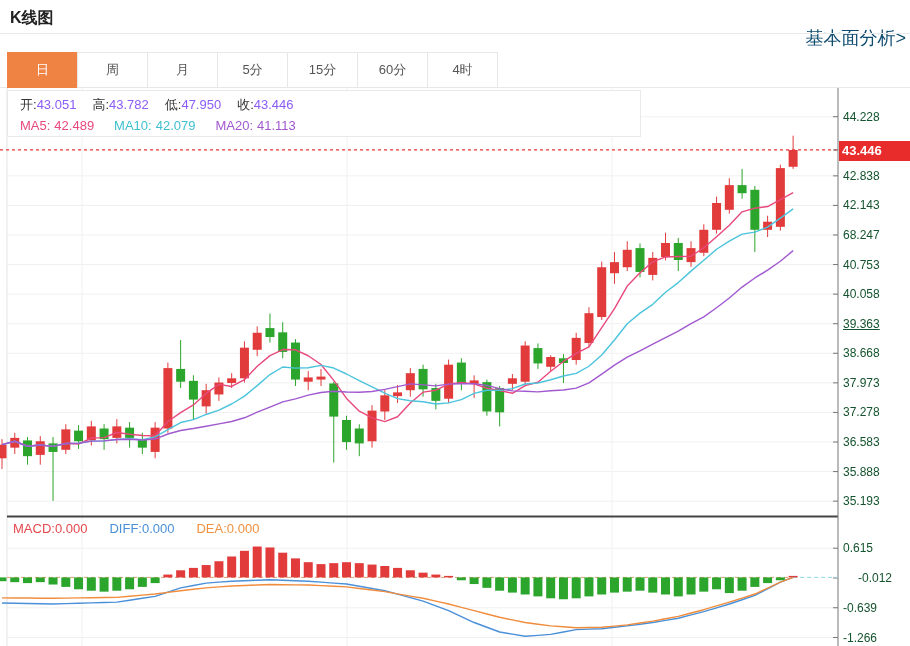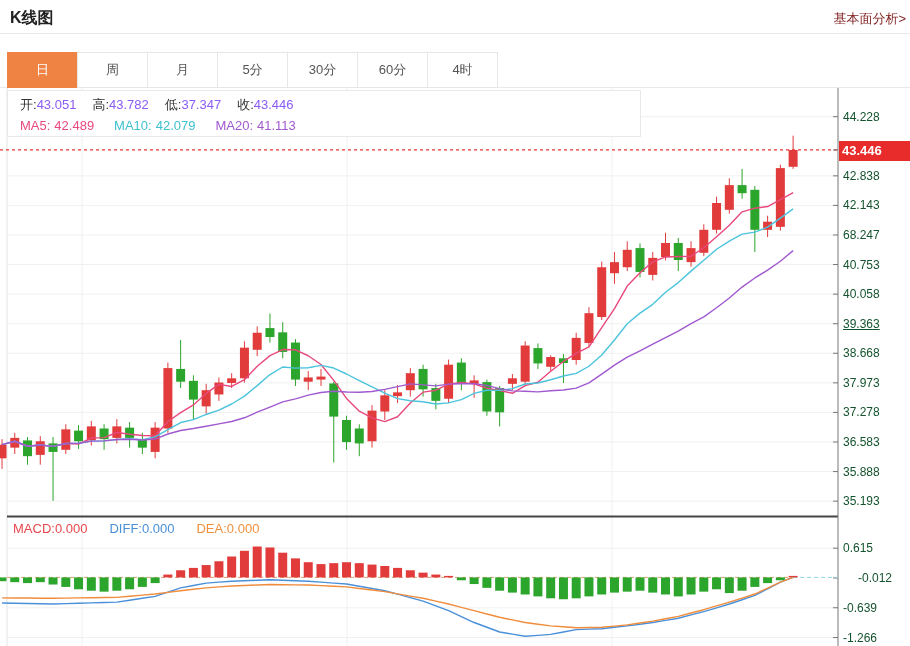--- a/index.html
+++ b/index.html
@@ -1,19 +1,19 @@
 <!DOCTYPE html>
 <html><head>
 <meta charset="utf-8">
 <style>
   html,body{margin:0;padding:0;background:#fff;}
   .app{position:relative;width:910px;height:646px;background:#fff;overflow:hidden;
        font-family:"Liberation Sans",sans-serif;-webkit-font-smoothing:antialiased;}
   .page-title{position:absolute;top:8px;left:10px;font-size:16px;font-weight:bold;color:#222;}
-  .fund-link{position:absolute;top:10px;right:4px;font-size:13px;color:#7f1d1d;cursor:pointer;}
+  .fund-link{position:absolute;top:26px;right:4px;font-size:18px;color:#0c4a6e;cursor:pointer;}
   .hdr-divider{position:absolute;top:33px;left:0;width:910px;height:1px;background:#e9e9e9;}
   .tabrow-underline{position:absolute;top:87px;left:0;width:910px;height:1px;background:#e9e9e9;}
   .tabs{position:absolute;top:52px;left:8px;display:flex;z-index:2;}
   .tab{width:69px;height:34px;line-height:34px;text-align:center;font-size:13px;color:#555;
        background:#fff;border:1px solid #e7e7e7;margin-left:-1px;cursor:pointer;}
   .tab.active{color:#fff;border-color:transparent;}
   .info-box{position:absolute;left:7px;top:90px;width:634px;height:47px;background:#fff;
             border:1px solid #e9e9e9;box-sizing:border-box;z-index:5;padding:3px 0 0 12px;font-size:13px;}
   .info-row{height:21px;line-height:21px;white-space:nowrap;}
   .info-row .lbl{color:#333;}
@@ -33,21 +33,21 @@
   <div class="page-title">K线图</div>
   <div class="fund-link">基本面分析&gt;</div>
   <div class="hdr-divider"></div>
   <div class="tabrow-underline"></div>
 
   <div class="tabs">
       <div class="tab active" style="background: rgb(239, 131, 67);">日</div>
       <div class="tab">周</div>
       <div class="tab">月</div>
       <div class="tab">5分</div>
-      <div class="tab">30分</div>
+      <div class="tab">15分</div>
       <div class="tab">60分</div>
       <div class="tab">4时</div>
     </div>
 
   <svg id="chart-svg" width="910" height="646" viewBox="0 0 910 646">
       <g>
         <line x1="82" y1="88" x2="82" y2="646" stroke="#f0f0f0" stroke-width="1"></line>
         <line x1="347" y1="88" x2="347" y2="646" stroke="#f0f0f0" stroke-width="1"></line>
         <line x1="612" y1="88" x2="612" y2="646" stroke="#f0f0f0" stroke-width="1"></line>
         <line x1="7" y1="116.7" x2="838" y2="116.7" stroke="#f0f0f0" stroke-width="1"></line>
@@ -293,21 +293,21 @@
         <rect x="750.34" y="577.4" width="9" height="9.5" fill="#2ba52c"></rect>
         <rect x="763.1" y="577.4" width="9" height="5.7" fill="#2ba52c"></rect>
         <rect x="775.86" y="577.4" width="9" height="2.85" fill="#2ba52c"></rect>
         <rect x="788.62" y="575.9" width="9" height="1.5" fill="#e23b3c"></rect>
       </g>
       <polyline points="2,603.05 14.76,603.2875 27.52,603.525 40.28,603.7624999999999 53.04,604 65.8,603.62 78.56,603.24 91.32,602.86 104.08,602.48 116.84,602.1 129.6,600.1999999999999 142.35999999999999,598.3 155.12,596.4 167.88,592.125 180.64,587.85 193.4,585.475 206.16,583.1 218.92,582.15 231.68,581.1999999999999 244.44,580.725 257.2,580.25 269.96,579.775 282.71999999999997,580.25 295.48,580.725 308.24,581.1999999999999 321,582.15 333.76,583.1 346.52,584.05 359.28,586.2666666666667 372.04,588.4833333333333 384.8,590.6999999999999 397.56,594.1833333333333 410.32,597.6666666666666 423.08,601.15 435.84,605.9 448.59999999999997,610.65 461.36,616.5875 474.12,622.525 486.88,627.275 499.64,632.025 512.4,634.1625 525.16,636.3 537.92,635.35 550.68,634.4 563.4399999999999,632.025 576.2,629.65 588.96,629.175 601.72,628.6999999999999 614.48,627.275 627.24,625.85 640,624.1875 652.76,622.525 665.52,620.3874999999999 678.28,618.25 691.04,614.925 703.8,611.6 716.56,607.8 729.3199999999999,604 742.08,599.725 754.84,595.4499999999999 767.6,588.8 780.36,582.15 793.12,577.4" fill="none" stroke="#4a90d9" stroke-width="1.4" stroke-linejoin="round"></polyline>
       <polyline points="2,597.8249999999999 14.76,597.94375 27.52,598.0625 40.28,598.18125 53.04,598.3 65.8,598.11 78.56,597.92 91.32,597.73 104.08,597.54 116.84,597.35 129.6,596.2416666666667 142.35999999999999,595.1333333333333 155.12,594.025 167.88,592.3625 180.64,590.6999999999999 193.4,589.275 206.16,587.85 218.92,586.9 231.68,585.9499999999999 244.44,585.475 257.2,585 269.96,584.525 282.71999999999997,584.6833333333333 295.48,584.8416666666667 308.24,585 321,585.6333333333333 333.76,586.2666666666667 346.52,586.9 359.28,588.4833333333333 372.04,590.0666666666666 384.8,591.65 397.56,593.8666666666667 410.32,596.0833333333333 423.08,598.3 435.84,601.15 448.59999999999997,604 461.36,607.3249999999999 474.12,610.65 486.88,613.975 499.64,617.3 512.4,619.9125 525.16,622.525 537.92,624.1875 550.68,625.85 563.4399999999999,626.8 576.2,627.75 588.96,627.5124999999999 601.72,627.275 614.48,626.0875 627.24,624.9 640,623 652.76,621.1 665.52,618.725 678.28,616.35 691.04,613.025 703.8,609.6999999999999 716.56,605.9 729.3199999999999,602.1 742.08,598.0625 754.84,594.025 767.6,588.0875 780.36,582.15 793.12,577.4" fill="none" stroke="#f08c3c" stroke-width="1.4" stroke-linejoin="round"></polyline>
     </svg>
 
   <div class="info-box">
-    <div class="info-row"><span class="lbl">开:</span><span class="val">43.051</span><span class="lbl">高:</span><span class="val">43.782</span><span class="lbl">低:</span><span class="val">37.347</span><span class="lbl">收:</span><span class="val">43.446</span></div>
+    <div class="info-row"><span class="lbl">开:</span><span class="val">43.051</span><span class="lbl">高:</span><span class="val">43.782</span><span class="lbl">低:</span><span class="val">47.950</span><span class="lbl">收:</span><span class="val">43.446</span></div>
     <div class="info-row"><span style="color: rgb(232, 73, 124);">MA5:</span><span style="color: rgb(232, 73, 124); margin-right: 20px; margin-left: 4px;">42.489</span><span style="color: rgb(63, 192, 207);">MA10:</span><span style="color: rgb(63, 192, 207); margin-right: 20px; margin-left: 4px;">42.079</span><span style="color: rgb(161, 89, 207);">MA20:</span><span style="color: rgb(161, 89, 207); margin-right: 20px; margin-left: 4px;">41.113</span></div>
   </div>
 
   <div class="macd-labels"><span style="color: rgb(229, 72, 77); margin-right: 0px;">MACD:</span><span style="color: rgb(229, 72, 77); margin-right: 22px;">0.000</span><span style="color: rgb(74, 144, 217); margin-right: 0px;">DIFF:</span><span style="color: rgb(74, 144, 217); margin-right: 22px;">0.000</span><span style="color: rgb(240, 145, 63); margin-right: 0px;">DEA:</span><span style="color: rgb(240, 145, 63); margin-right: 22px;">0.000</span></div>
 
   <div class="price-tag" style="background: rgb(232, 44, 44);">43.446</div>
 
   <div id="y-labels">
       <div class="ylabel" style="top: 108.7px;">44.228</div>
       <div class="ylabel" style="top: 167.845px;">42.838</div>

